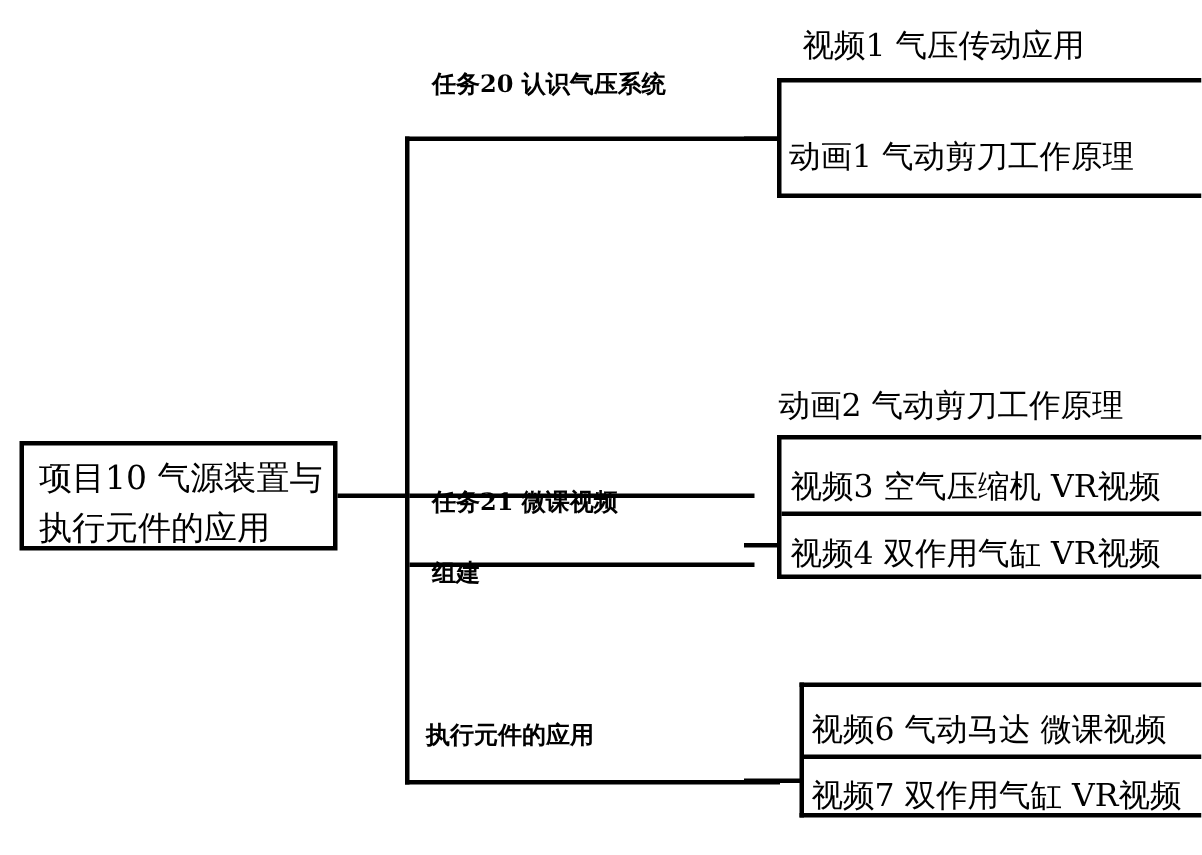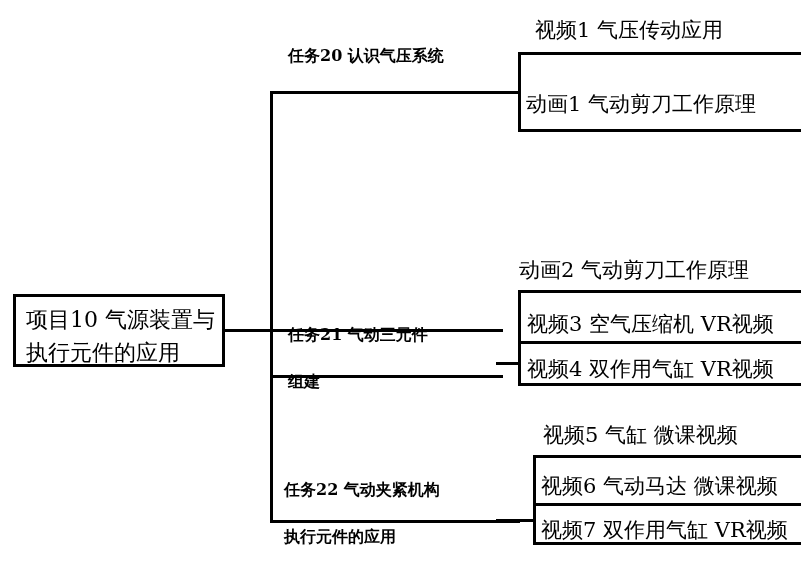--- a/index.html
+++ b/index.html
@@ -106,26 +106,25 @@
   <div class="hline" style="left:225px; top:329px; width:48px;"></div>
 
   <div class="task-bracket">
     <div class="divider" style="top:235px; width:230px;"></div>
     <div class="divider" style="top:281px; width:230px;"></div>
   </div>
 
   <div class="task-label" style="left:288px; top:44px; width:226px;">任务20  认识气压系统</div>
 
   <div class="task-label" style="left:288px; top:300px; width:226px;">
-    <div>任务21  气动三元件</div>
+    <div>任务21  微课视频</div>
     <div>组建</div>
   </div>
 
   <div class="task-label" style="left:284px; top:455px; width:240px;">
-    <div>任务22  气动夹紧机构</div>
     <div>执行元件的应用</div>
   </div>
 
   <div class="hline" style="left:496px; top:91px; width:24px;"></div>
 
   <div class="leaf-box" style="left:518px; top:52px; width:290px; height:80px;"></div>
 
   <div class="leaf-label" style="left:535px; top:16px;">视频1  气压传动应用</div>
 
   <div class="leaf-label" style="left:526px; top:90px;">动画1  气动剪刀工作原理</div>
@@ -141,19 +140,18 @@
   <div class="leaf-label" style="left:527px; top:310px;">视频3  空气压缩机  VR视频</div>
 
   <div class="leaf-label" style="left:527px; top:355px;">视频4  双作用气缸  VR视频</div>
 
   <div class="hline" style="left:496px; top:519px; width:40px;"></div>
 
   <div class="leaf-box" style="left:533px; top:455px; width:275px; height:90px;">
     <div class="divider" style="top:45px; width:272px;"></div>
   </div>
 
-  <div class="leaf-label" style="left:543px; top:421px;">视频5  气缸  微课视频</div>
 
   <div class="leaf-label" style="left:541px; top:472px;">视频6  气动马达  微课视频</div>
 
   <div class="leaf-label" style="left:541px; top:516px;">视频7  双作用气缸  VR视频</div>
 
 </div>
 
 </body></html>

